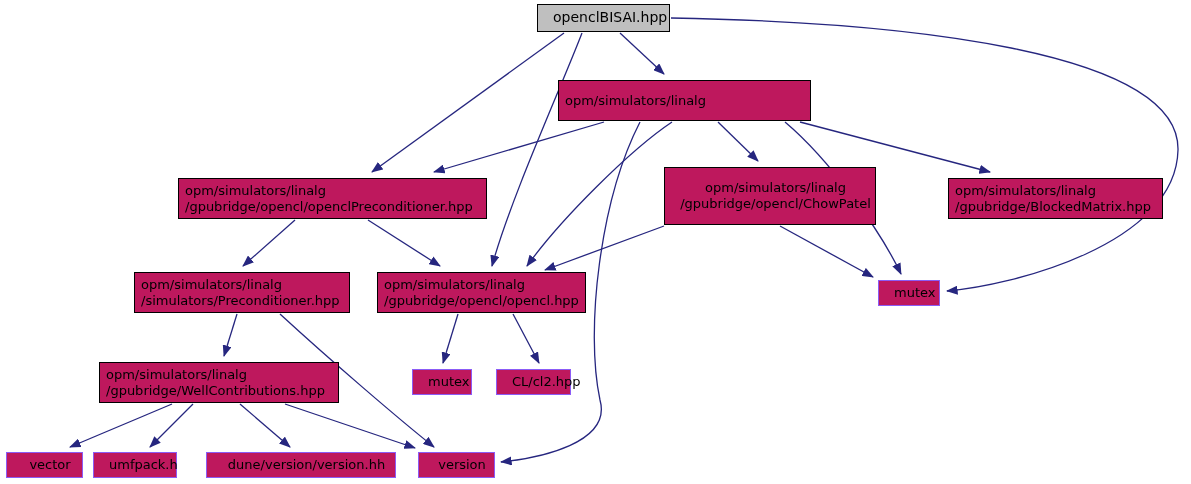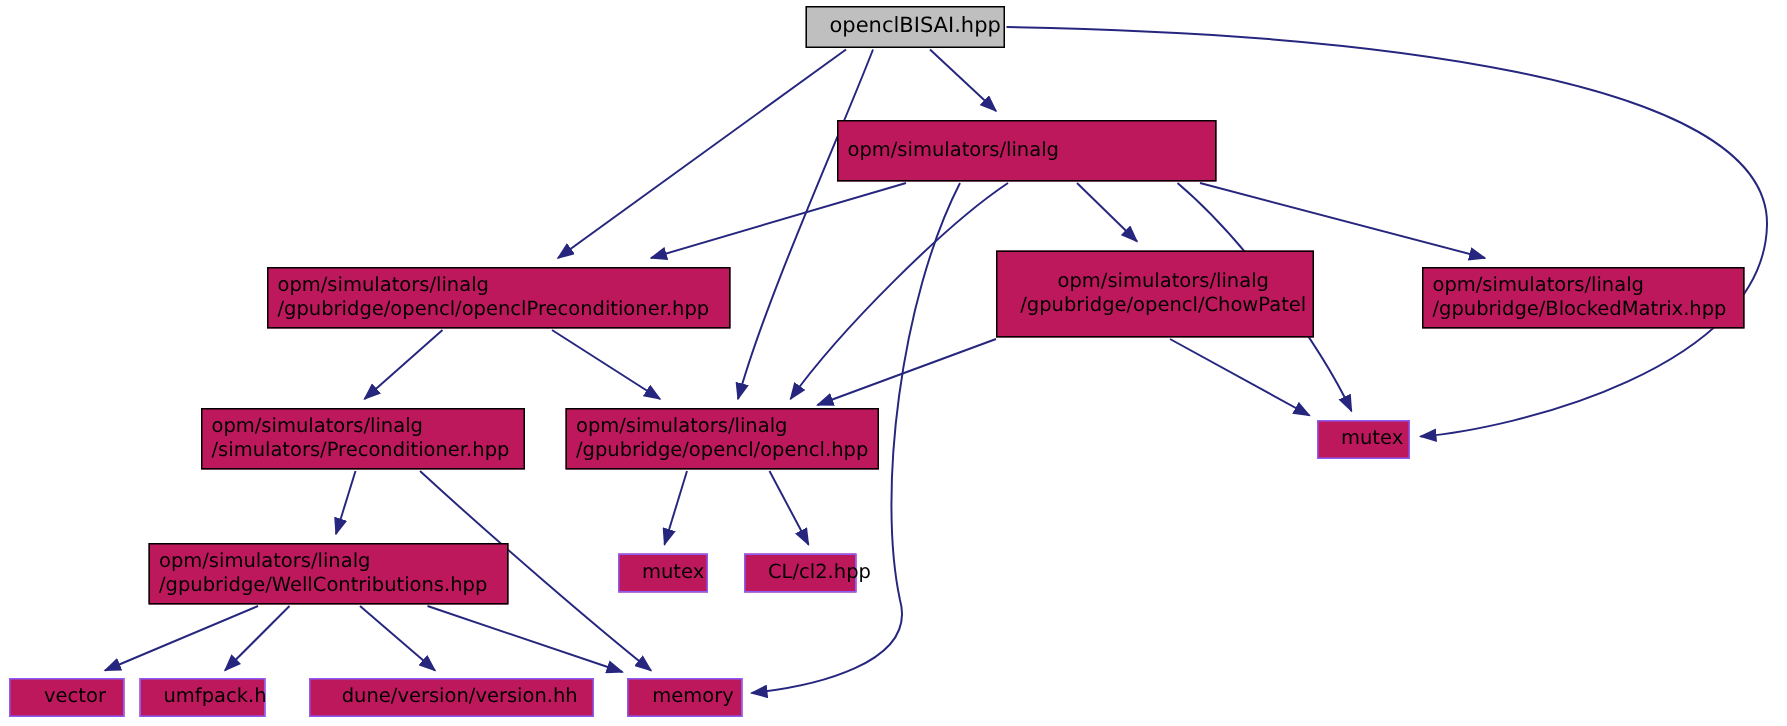--- a/index.html
+++ b/index.html
@@ -164,17 +164,17 @@
           <span class="ln">umfpack.h</span>
         </span>
       </div>
       <div class="node n-light txt-center pad-c" style="left: 206px; top: 452px; width: 190px; height: 26px; font-size: 13px;">
         <span class="lines">
           <span class="ln">dune/version/version.hh</span>
         </span>
       </div>
       <div class="node n-light txt-center pad-c" style="left: 418px; top: 452px; width: 77px; height: 26px; font-size: 13px;">
         <span class="lines">
-          <span class="ln">memory</span>
+          <span class="ln">version</span>
         </span>
       </div>
     </div>
 </div>
 
 </body></html>

